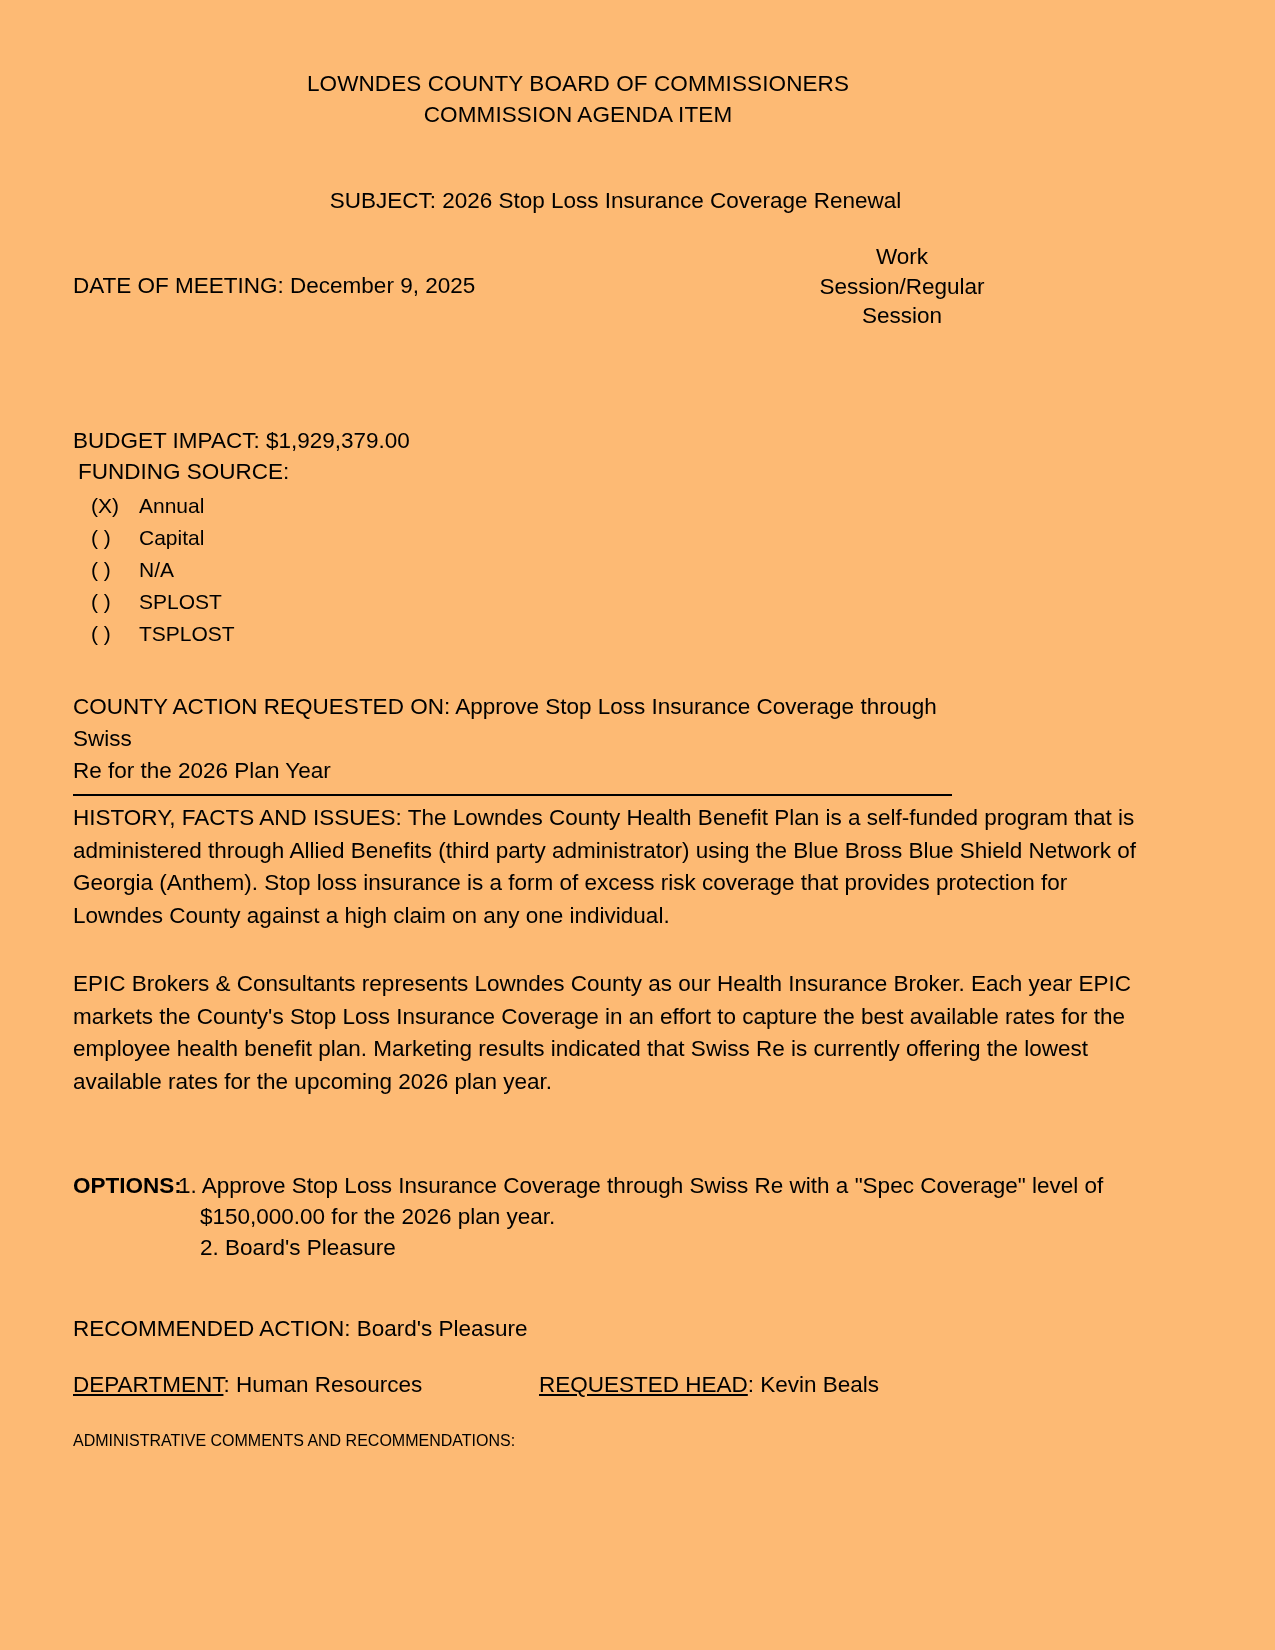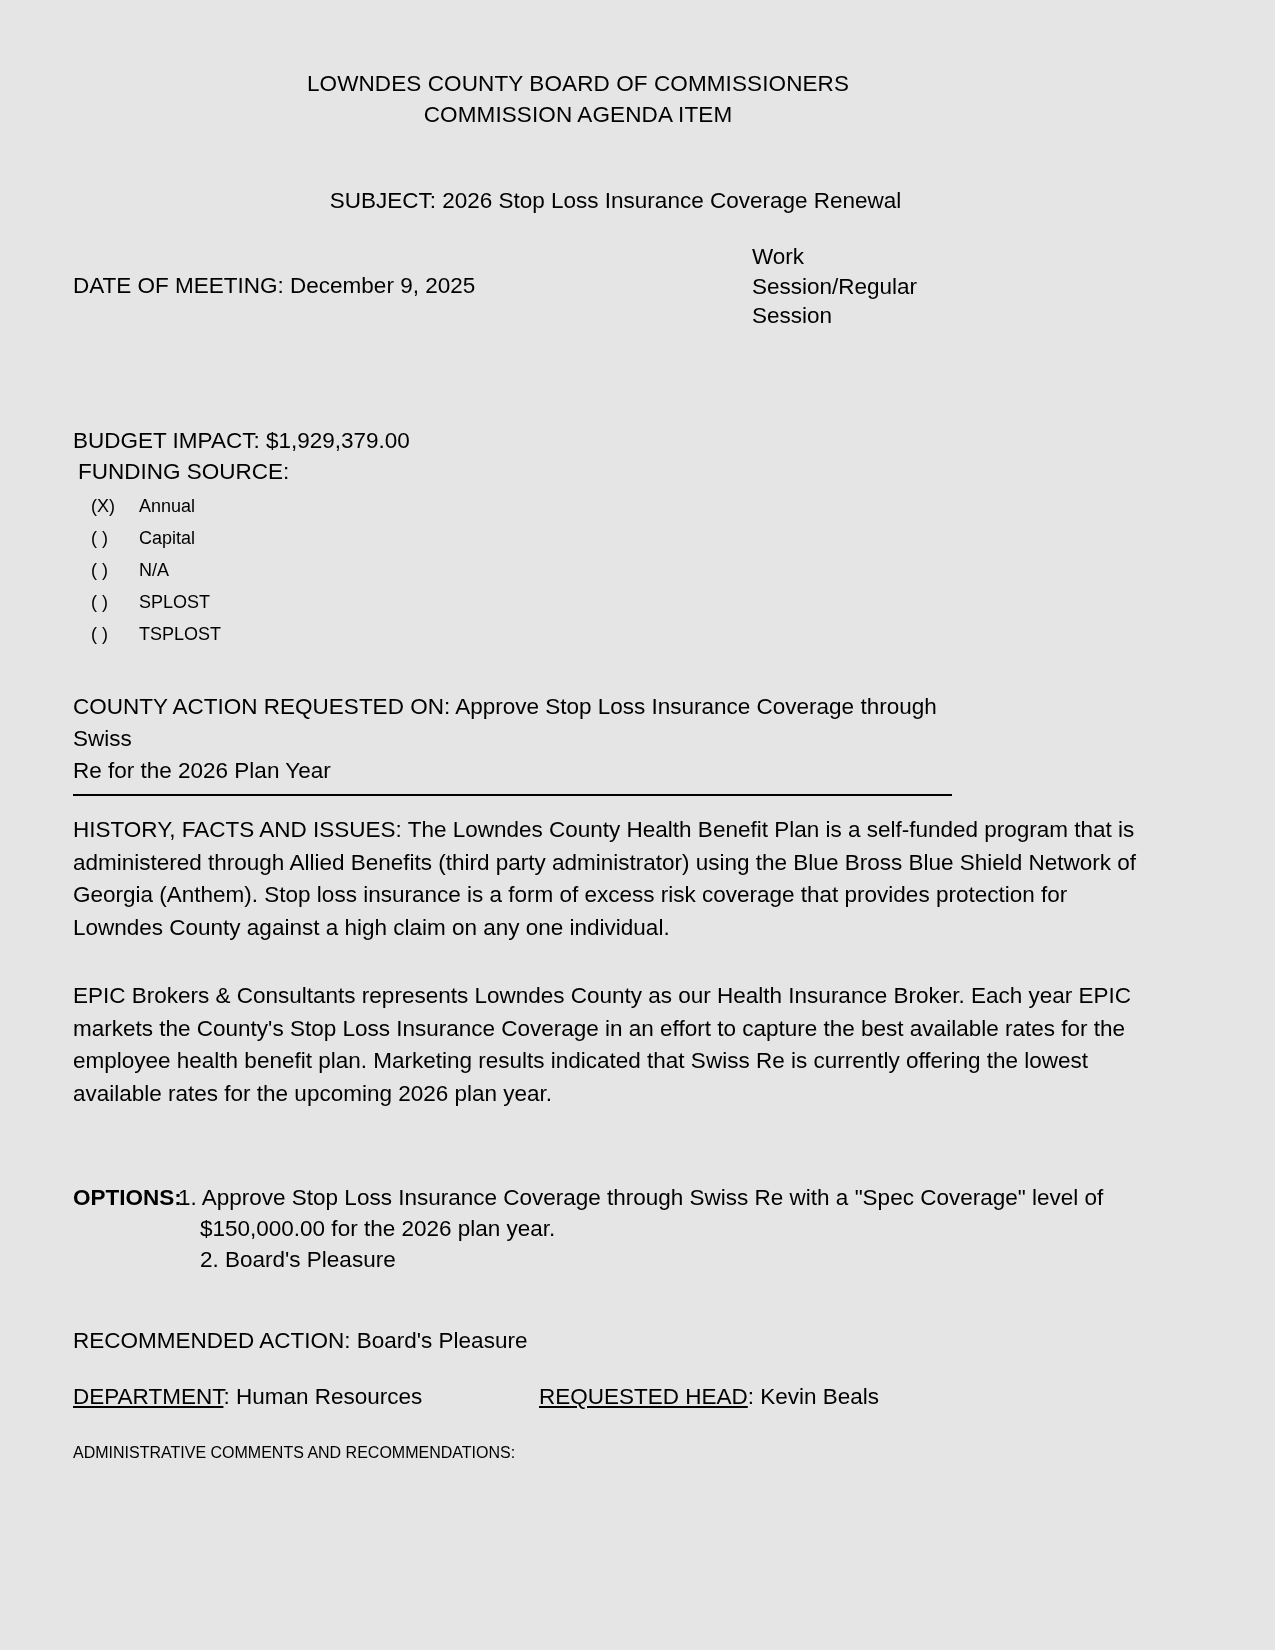--- a/index.html
+++ b/index.html
@@ -9,21 +9,21 @@
     background: #ffffff;
   }
   body {
     font-family: "Liberation Sans", sans-serif;
     color: #000000;
   }
   .page {
     position: relative;
     width: 1275px;
     height: 1650px;
-    background: #e5e5e5;
+    background: #fdba74;
     margin: 0 auto;
     overflow: hidden;
     box-sizing: border-box;
   }
   .content {
     position: absolute;
     left: 73px;
     top: 0;
     width: 1085px;
   }
@@ -65,41 +65,41 @@
     white-space: nowrap;
   }
   .session-block {
     position: absolute;
     left: 679px;
     top: 25px;
     font-size: 22.5px;
     line-height: 29.5px;
     width: 300px;
   }
-  .session-block div { white-space: nowrap; }
+  .session-block div { white-space: nowrap; text-align: center; }
 
   .budget-line {
     margin-top: 104px;
     font-size: 22.5px;
     line-height: 31px;
     white-space: nowrap;
   }
   .funding-label {
     font-size: 22.5px;
     line-height: 31px;
     padding-left: 5px;
     white-space: nowrap;
   }
 
   .funding-list {
     margin-top: 3px;
     margin-bottom: 0;
   }
   .funding-item {
-    font-size: 18px;
+    font-size: 21px;
     line-height: 32px;
     white-space: pre;
     padding-left: 18px;
   }
   .funding-item .mark {
     display: inline-block;
     width: 48px;
   }
 
   .action-block {
@@ -114,21 +114,21 @@
     width: 879px;
     height: 0;
     border-top: 2px solid #000000;
     margin-top: 7px;
     margin-bottom: 0;
   }
 
   .para {
     font-size: 22.5px;
     line-height: 32.5px;
-    margin-top: 18px;
+    margin-top: 6px;
     width: 1068px;
     text-align: left;
   }
   .para.second { margin-top: 36px; }
 
   .options-wrap {
     position: relative;
     margin-top: 72px;
     font-size: 22.5px;
     line-height: 31px;

